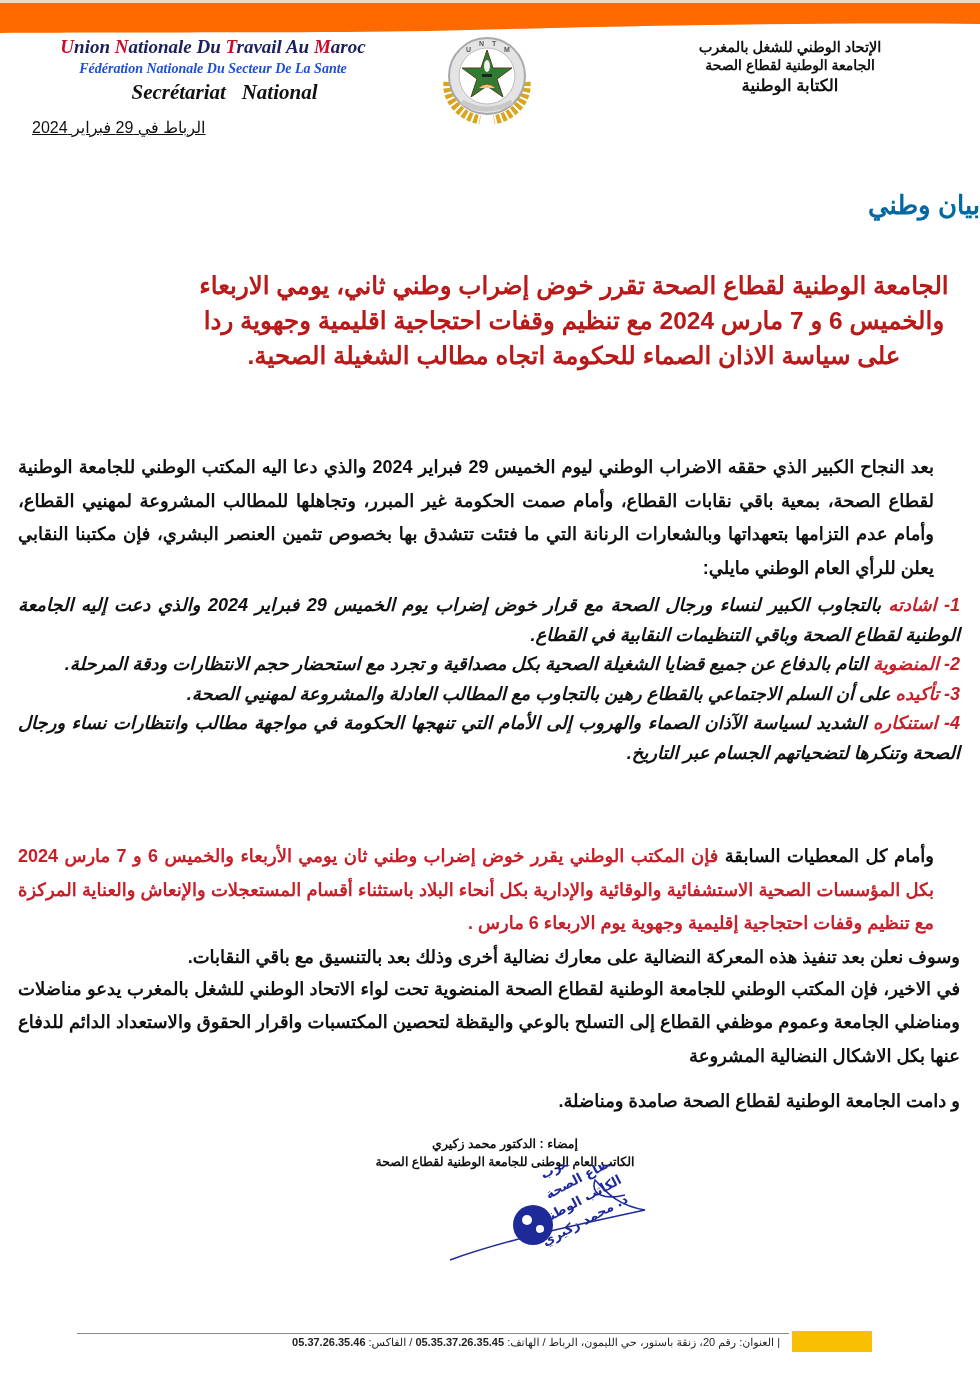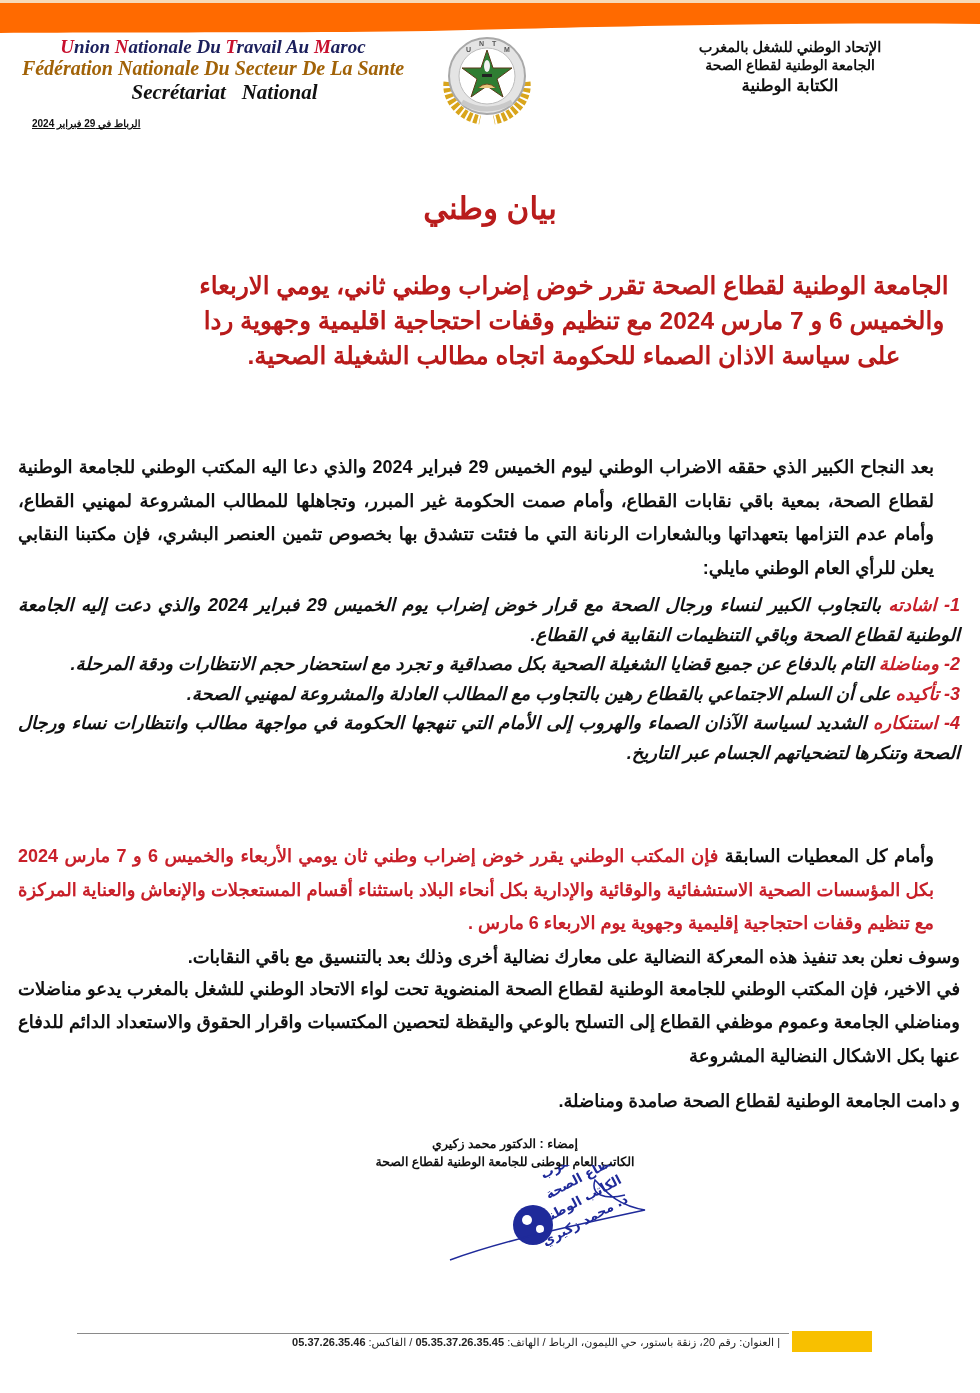--- a/index.html
+++ b/index.html
@@ -2,29 +2,29 @@
 <html><head>
 <meta charset="utf-8">
 <style>
   html, body { margin:0; padding:0; background:#ffffff; }
   body { width:980px; height:1393px; position:relative; overflow:hidden; font-family:"Liberation Sans", sans-serif; color:#111; }
   .topbar { position:absolute; left:0; top:0; width:980px; height:34px; overflow:hidden; }
   .topbar svg { display:block; }
   .hdr-left { position:absolute; left:0; top:36px; width:400px; text-align:center; font-family:"Liberation Serif", serif; font-style:italic; font-weight:bold;margin-left:13px; }
   .hdr-left .l1 { font-size:19px; color:#1b1f5c; line-height:22px; }
   .hdr-left .l1 .cap { color:#c8102e; }
-  .hdr-left .l2 { font-size:20px; color:#a16207; line-height:21px; }
+  .hdr-left .l2 { font-size:14px; color:#1d4ed8; line-height:21px; }
   .hdr-left .l3 { font-size:21px; color:#111; line-height:26px; }
-  .date { position:absolute; left:32px; top:118px; font-size:10px; font-weight:bold; text-decoration:underline; direction:rtl; unicode-bidi:embed; }
+  .date { position:absolute; left:32px; top:118px; font-size:16px; font-weight:normal; text-decoration:underline; direction:rtl; unicode-bidi:embed; }
   .logo { position:absolute; left:432px; top:30px; width:110px; height:96px; }
   .hdr-right { position:absolute; right:60px; top:38px; width:260px; text-align:center; direction:rtl; font-weight:bold; }
   .hdr-right .r1 { font-size:14.5px; line-height:18px; }
   .hdr-right .r2 { font-size:14px; line-height:18px; }
   .hdr-right .r3 { font-size:16.5px; line-height:22px; }
-  .title { position:absolute; left:0; width:980px; top:190px; text-align:center; color:#b91c1c; font-weight:bold; font-size:31px; direction:rtl; }
+  .title { position:absolute; left:0; width:980px; top:190px; text-align:right; color:#0369a1; font-weight:bold; font-size:26px; direction:rtl; }
   .headline { position:absolute; left:190px; right:22px; top:268px; text-align:center; color:#b81a1a; font-weight:bold; font-size:24.5px; line-height:35px; direction:rtl; }
   .body { position:absolute; left:18px; right:20px; direction:rtl; text-align:justify; text-align-last:right; font-weight:bold; font-size:18px; color:#111; }
   .p { margin:0; line-height:33.5px; }
   .p.tight { line-height:29.5px; }
   .indent { padding-right:26px; }
   .red { color:#c8202a; }
   .num { color:#c8202a; }
   .sig { position:absolute; left:340px; width:330px; top:1135px; text-align:center; direction:rtl; font-size:12.5px; font-weight:bold; line-height:18px; }
   .stamp { position:absolute; left:355px; top:1165px; width:300px; height:150px; }
   .footer-line { position:absolute; left:77px; top:1333px; width:712px; height:1px; background:#8a8a8a; }
@@ -83,21 +83,21 @@
 <div class="title">بيان وطني</div>
 
 <div class="headline">الجامعة الوطنية لقطاع الصحة تقرر خوض إضراب وطني ثاني، يومي الاربعاء والخميس 6 و 7 مارس 2024 مع تنظيم وقفات احتجاجية اقليمية وجهوية ردا على سياسة الاذان الصماء للحكومة اتجاه مطالب الشغيلة الصحية.</div>
 
 <div class="body" style="top:451px;">
   <p class="p indent">بعد النجاح الكبير الذي حققه الاضراب الوطني ليوم الخميس 29 فبراير 2024 والذي دعا اليه المكتب الوطني للجامعة الوطنية لقطاع الصحة، بمعية باقي نقابات القطاع، وأمام صمت الحكومة غير المبرر، وتجاهلها للمطالب المشروعة لمهنيي القطاع، وأمام عدم التزامها بتعهداتها وبالشعارات الرنانة التي ما فتئت تتشدق بها بخصوص تثمين العنصر البشري، فإن مكتبنا النقابي يعلن للرأي العام الوطني مايلي:</p>
 </div>
 
 <div class="body" style="top:591px;font-style:italic;">
   <p class="p tight"><span class="num">1-</span> <span class="red">اشادته</span><span> بالتجاوب الكبير لنساء ورجال الصحة مع قرار خوض إضراب يوم الخميس 29 فبراير 2024 والذي دعت إليه الجامعة الوطنية لقطاع الصحة وباقي التنظيمات النقابية في القطاع.</span></p>
-  <p class="p tight"><span class="num">2-</span> <span class="red">ومناضلة</span><span> التام بالدفاع عن جميع قضايا الشغيلة الصحية بكل مصداقية و تجرد مع استحضار حجم الانتظارات ودقة المرحلة.</span></p>
+  <p class="p tight"><span class="num">2-</span> <span class="red">المنضوية</span><span> التام بالدفاع عن جميع قضايا الشغيلة الصحية بكل مصداقية و تجرد مع استحضار حجم الانتظارات ودقة المرحلة.</span></p>
   <p class="p tight"><span class="num">3-</span> <span class="red">تأكيده</span><span> على أن السلم الاجتماعي بالقطاع رهين بالتجاوب مع المطالب العادلة والمشروعة لمهنيي الصحة.</span></p>
   <p class="p tight"><span class="num">4-</span> <span class="red">استنكاره</span><span> الشديد لسياسة الآذان الصماء والهروب إلى الأمام التي تنهجها الحكومة في مواجهة مطالب وانتظارات نساء ورجال الصحة وتنكرها لتضحياتهم الجسام عبر التاريخ.</span></p>
 </div>
 
 <div class="body" style="top:840px;">
   <p class="p indent"><span>وأمام كل المعطيات السابقة </span><span class="red">فإن المكتب الوطني يقرر خوض إضراب وطني ثان يومي الأربعاء والخميس 6 و 7 مارس 2024 بكل المؤسسات الصحية الاستشفائية والوقائية والإدارية بكل أنحاء البلاد باستثناء أقسام المستعجلات والإنعاش والعناية المركزة مع تنظيم وقفات احتجاجية إقليمية وجهوية يوم الاربعاء 6 مارس .</span></p>
 </div>
 
 <div class="body" style="top:943px;">
   <p class="p tight">وسوف نعلن بعد تنفيذ هذه المعركة النضالية على معارك نضالية أخرى وذلك بعد بالتنسيق مع باقي النقابات.</p>

